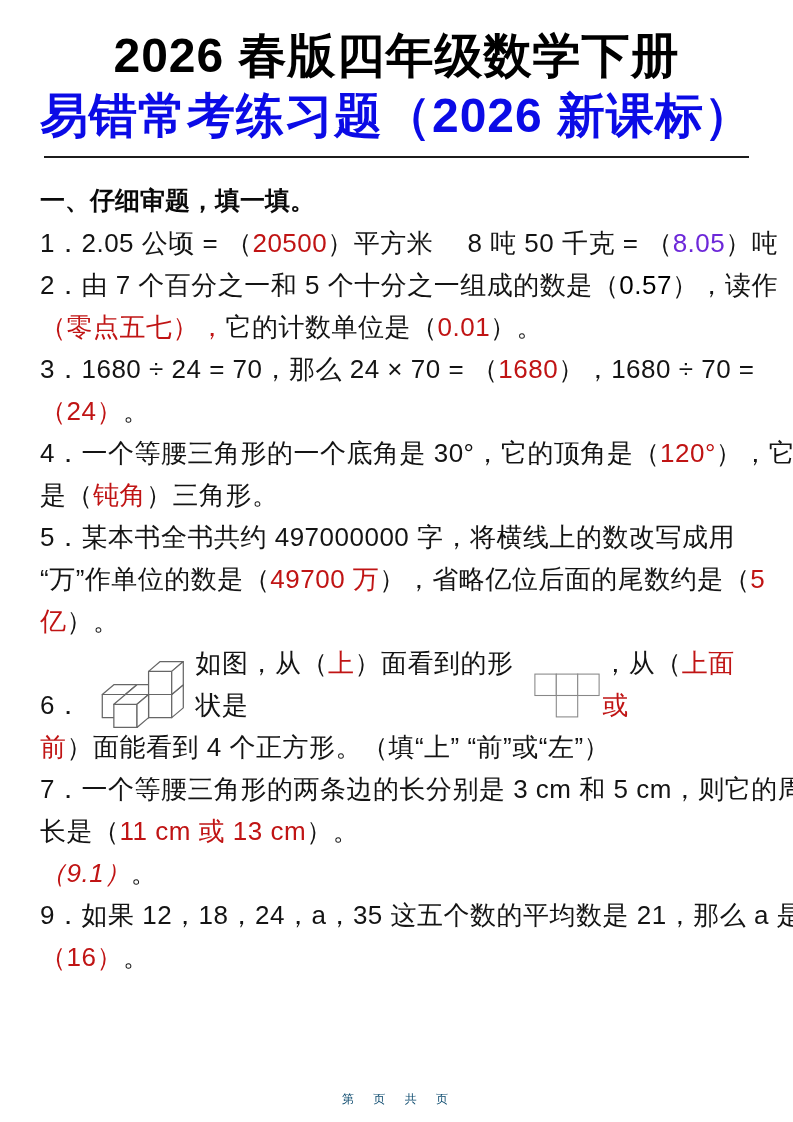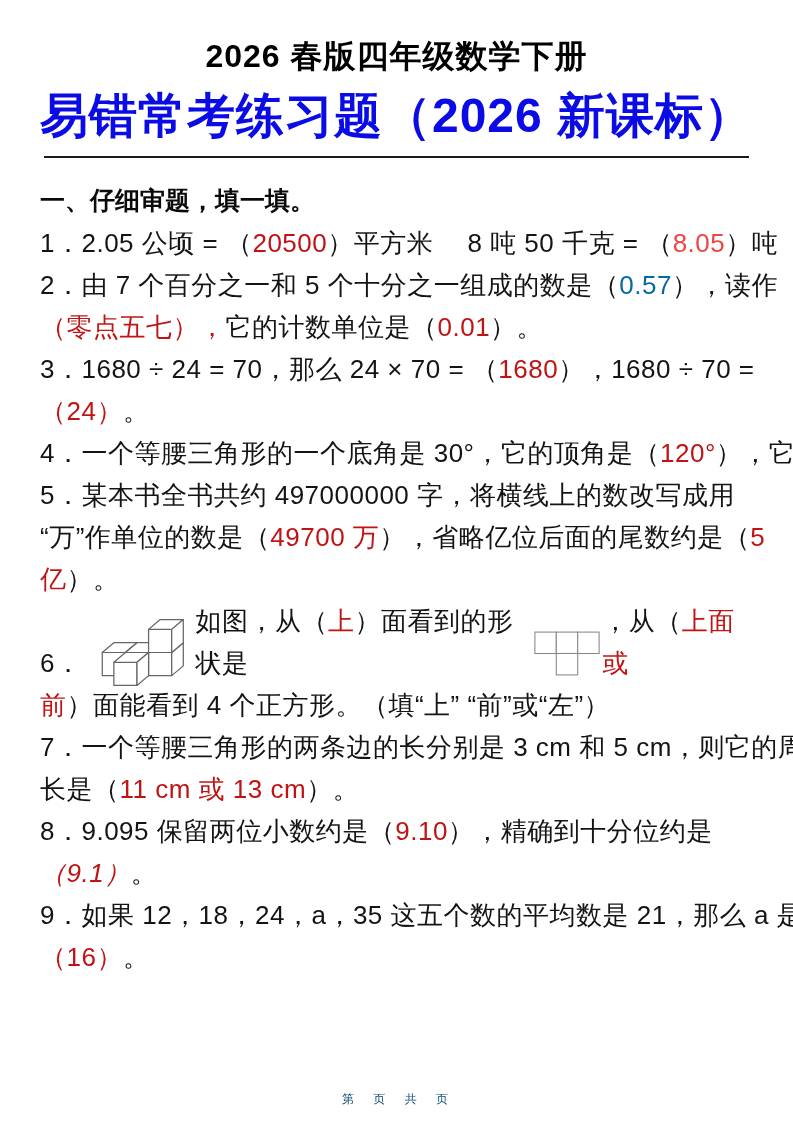--- a/index.html
+++ b/index.html
@@ -8,21 +8,21 @@
     width:793px;height:1122px;
     background:#ffffff;
     overflow:hidden;
     font-family:"Liberation Sans","DejaVu Sans",sans-serif;
     color:#141414;
     box-sizing:border-box;
   }
   header{text-align:center;}
   .title-black{
     margin:28px 0 0 0;
-    font-size:32px;line-height:56px;
+    font-size:48px;line-height:56px;
     font-weight:bold;color:#000000;
     letter-spacing:1px;
   }
   .title-blue{
     margin:4px 0 0 0;
     font-size:48px;line-height:56px;
     font-weight:bold;
     letter-spacing:1px;
   }
   .rule{
@@ -57,26 +57,27 @@
 
   <header>
     <h1 class="title-black">2026 春版四年级数学下册</h1>
     <h2 class="title-blue" id="blue-title" style="color: rgb(11, 11, 230);">易错常考练习题（2026 新课标）</h2>
     <hr class="rule">
   </header>
 
   <main>
     <p class="heading">一、仔细审题，填一填。</p>
 
-    <p class="line"><span>1．2.05 公顷 = （</span><span class="red" style="color: rgb(192, 20, 20);">20500</span><span>）平方米　  8 吨 50 千克 = （</span><span class="red" style="color: #ef4444; text-align: center;">8.05</span><span>）吨</span></p>
-    <p class="line"><span>2．由 7 个百分之一和 5 个十分之一组成的数是（</span><span class="red" style="color: #0369a1; margin-top: 8px;">0.57</span><span>），读作</span></p>
+    <p class="line"><span>1．2.05 公顷 = （</span><span class="red" style="color: rgb(192, 20, 20);">20500</span><span>）平方米　  8 吨 50 千克 = （</span><span class="red" style="color: #6d28d9; text-align: center;">8.05</span><span>）吨</span></p>
+    <p class="line"><span>2．由 7 个百分之一和 5 个十分之一组成的数是（</span><span class="red" style="color: #000000; margin-top: 8px;">0.57</span><span>），读作</span></p>
     <p class="line"><span class="red" style="color: rgb(192, 20, 20);">（零点五七），</span><span>它的计数单位是（</span><span class="red" style="color: rgb(192, 20, 20);">0.01</span><span>）。</span></p>
     <p class="line"><span>3．1680 ÷ 24 = 70，那么 24 × 70 = （</span><span class="red" style="color: rgb(192, 20, 20);">1680</span><span>），1680 ÷ 70 =</span></p>
     <p class="line"><span class="red" style="color: rgb(192, 20, 20);">（24）</span><span>。</span></p>
     <p class="line"><span>4．一个等腰三角形的一个底角是 30°，它的顶角是（</span><span class="red" style="color: rgb(192, 20, 20);">120°</span><span>），它</span></p>
+    <p class="line"><span>是（</span><span class="red" style="color: rgb(192, 20, 20);">钝角</span><span>）三角形。</span></p>
     <p class="line"><span>5．某本书全书共约 497000000 字，将横线上的数改写成用</span></p>
     <p class="line"><span>“万”作单位的数是（</span><span class="red" style="color: rgb(192, 20, 20);">49700 万</span><span>），省略亿位后面的尾数约是（</span><span class="red" style="color: rgb(192, 20, 20);">5</span></p>
     <p class="line"><span class="red" style="color: rgb(192, 20, 20);">亿</span><span>）。</span></p>
 
     <p class="q6-line">
       <span>6．</span>
       <svg class="cube-fig" width="100" height="73" viewBox="0 0 112 82" xmlns="http://www.w3.org/2000/svg" fill="#ffffff" stroke="#666666" stroke-width="1.4" stroke-linejoin="round">
 
         <rect x="17" y="41" width="26" height="26"></rect>
           <polygon points="17,41 30,30 56,30 43,41"></polygon>
@@ -102,21 +103,20 @@
         <rect x="25" y="1" width="24" height="24"></rect>
         <rect x="49" y="1" width="24" height="24"></rect>
         <rect x="25" y="25" width="24" height="24"></rect>
       </svg>
       <span><span>，从（</span><span class="red" style="color: rgb(192, 20, 20);">上面或</span></span>
     </p>
 
     <p class="line"><span class="red" style="color: rgb(192, 20, 20);">前</span><span>）面能看到 4 个正方形。（填“上”  “前”或“左”）</span></p>
     <p class="line"><span>7．一个等腰三角形的两条边的长分别是 3 cm 和 5 cm，则它的周</span></p>
     <p class="line"><span>长是（</span><span class="red" style="color: rgb(192, 20, 20);">11 cm 或 13 cm</span><span>）。</span></p>
-    <p class="line"><span>8．9.095 保留两位小数约是（</span><span class="red" style="color: rgb(192, 20, 20);">9.10</span><span>），精确到十分位约是</span></p>
     <p class="line"><span class="red" style="color: rgb(192, 20, 20); font-style: italic;">（9.1）</span><span>。</span></p>
     <p class="line"><span>9．如果 12，18，24，a，35 这五个数的平均数是 21，那么 a 是</span></p>
     <p class="line"><span class="red" style="color: rgb(192, 20, 20);">（16）</span><span>。</span></p>
   </main>
 
   <footer>
     <span>第 页 共 页</span>
   </footer>
 
 </div>

